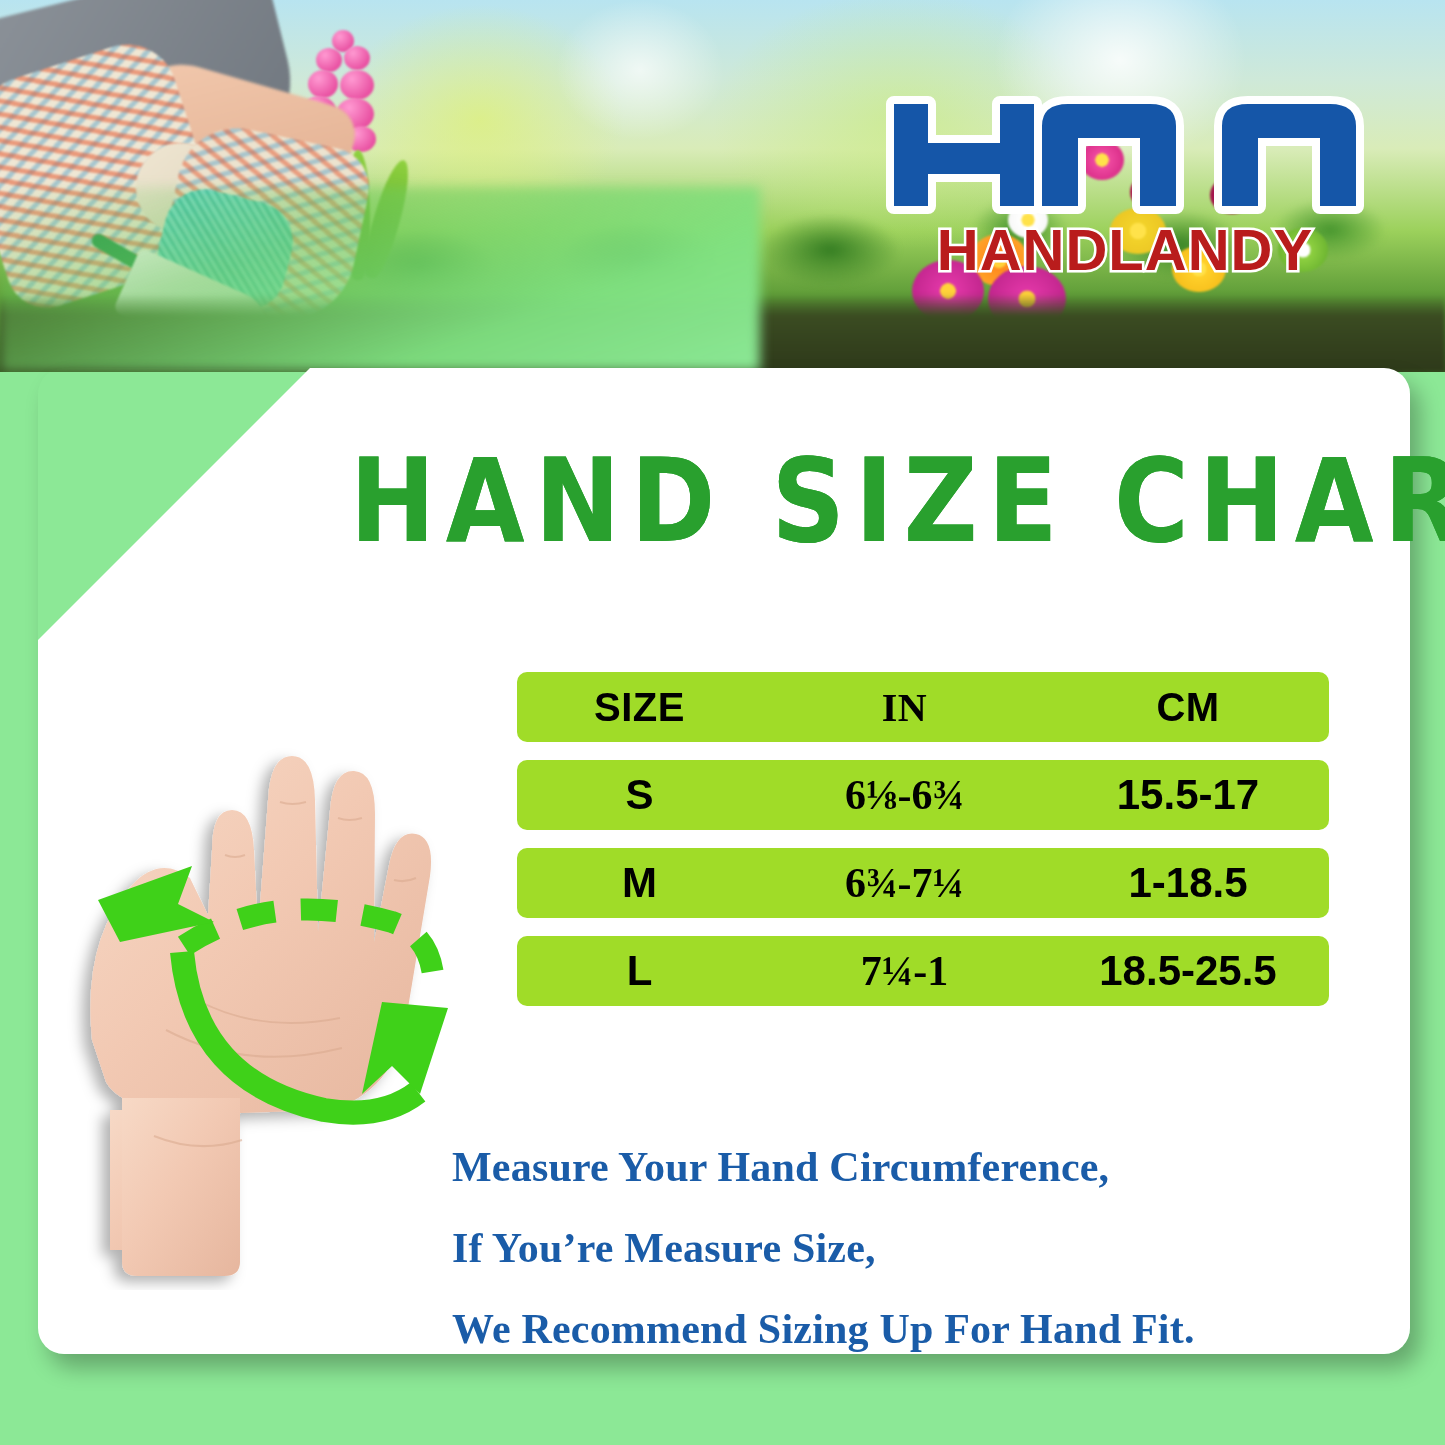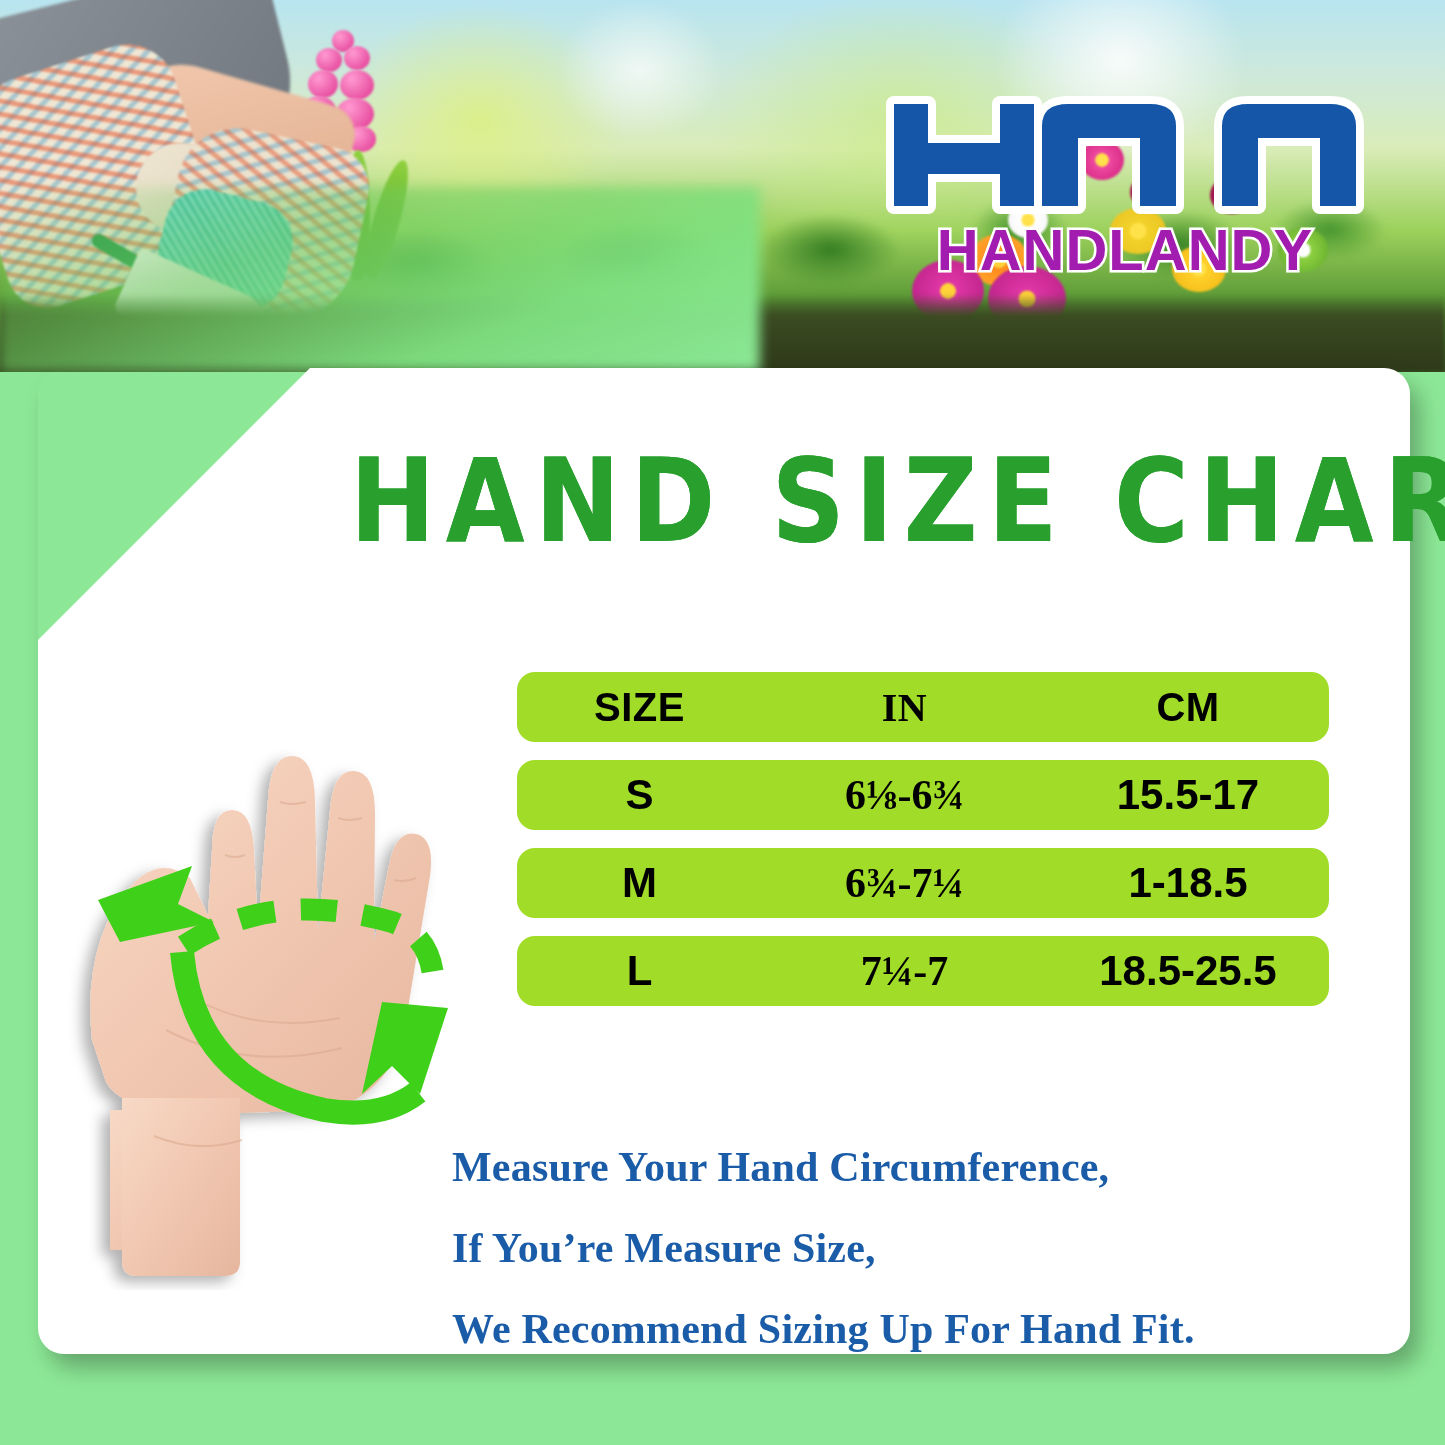--- a/index.html
+++ b/index.html
@@ -138,21 +138,21 @@
     position: absolute; left: 882px; top: 96px; width: 486px; height: 190px;
   }
   .logo-mark { position: absolute; left: 0; top: 0; width: 486px; height: 118px; }
   .logo-word {
     position: absolute; left: 0; top: 118px; width: 486px; height: 72px;
     text-align: center;
     font-family: "Liberation Sans", sans-serif;
     font-weight: 700;
     font-size: 58px;
     letter-spacing: 1px;
-    color: #a21caf;
+    color: #b91c1c;
     -webkit-text-stroke: 5px #ffffff;
     paint-order: stroke fill;
     line-height: 72px;
   }
 
   
   .card-shadow {
     position: absolute; left: 38px; top: 368px; width: 1372px; height: 986px;
     border-radius: 26px;
     box-shadow: 10px 14px 22px rgba(0,0,0,.28);
@@ -193,21 +193,21 @@
     position: absolute; left: 62px; top: 690px; width: 400px; height: 600px;
   }
   .hand-svg { position: absolute; left: 0; top: 0; }
 
   
   .table { position: absolute; left: 517px; top: 672px; width: 812px; }
   .row {
     position: relative;
     height: 70px;
     background: #A0DC28;
-    border-radius: 18px;
+    border-radius: 10px;
     margin-bottom: 18px;
     display: flex;
     align-items: center;
   }
   .row:last-child { margin-bottom: 0; }
   .cell {
     color: #000;
     font-family: "Liberation Sans", sans-serif;
     font-weight: 700;
     font-size: 42px;
@@ -394,21 +394,21 @@
     </div>
 
     <div class="row">
       <div class="cell c-size">M</div>
       <div class="cell c-in">6¾-7¼</div>
       <div class="cell c-cm">1-18.5</div>
     </div>
 
     <div class="row">
       <div class="cell c-size">L</div>
-      <div class="cell c-in">7¼-7</div>
+      <div class="cell c-in">7¼-1</div>
       <div class="cell c-cm">18.5-25.5</div>
     </div>
   </div>
 
   <div class="note">
     <span class="line">Measure Your Hand Circumference,</span>
     <span class="line">If You’re Measure Size,</span>
     <span class="line">We Recommend Sizing Up For Hand Fit.</span>
   </div>
 

